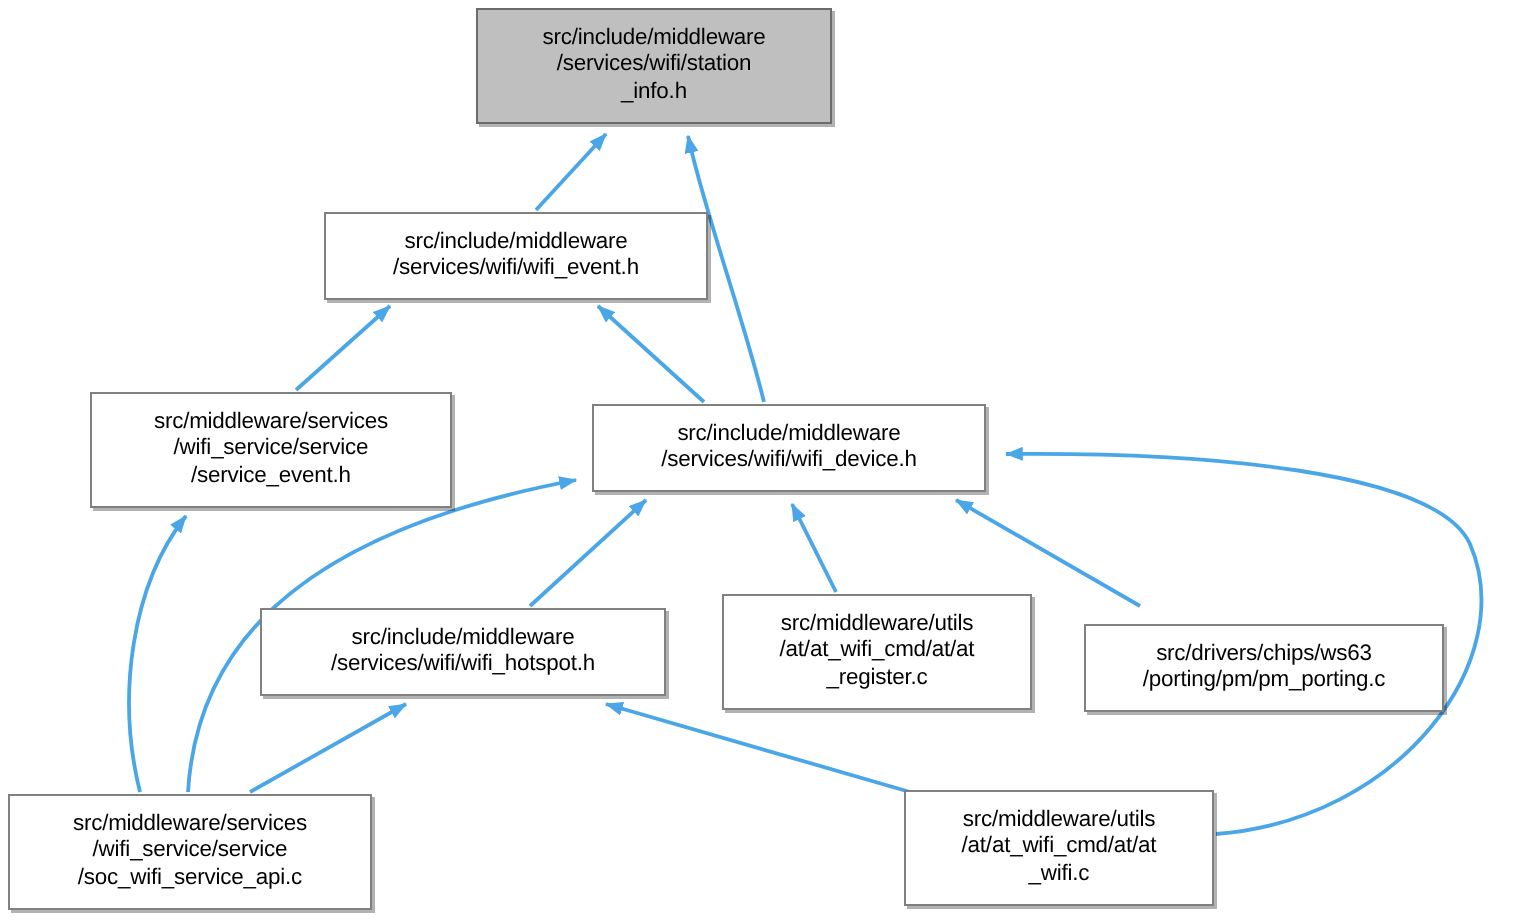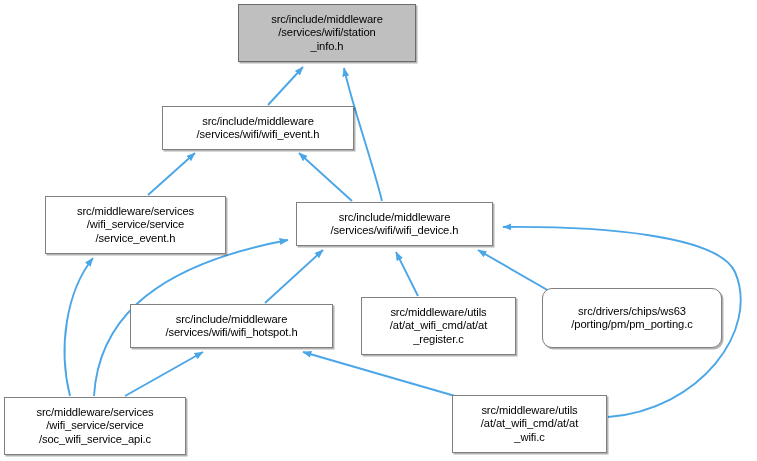--- a/index.html
+++ b/index.html
@@ -115,21 +115,21 @@
     <span class="node-label">src/include/middleware
 /services/wifi/wifi_hotspot.h</span>
   </div>
 
   <div class="graph-node" style="left:361px; top:297px; width:155px; height:58px;">
     <span class="node-label">src/middleware/utils
 /at/at_wifi_cmd/at/at
 _register.c</span>
   </div>
 
-  <div class="graph-node" style="left:542px; top:288px; width:180px; height:60px;border-radius:10px;">
+  <div class="graph-node" style="left:542px; top:312px; width:180px; height:44px;">
     <span class="node-label">src/drivers/chips/ws63
 /porting/pm/pm_porting.c</span>
   </div>
 
   <div class="graph-node" style="left:4px; top:397px; width:182px; height:58px;">
     <span class="node-label">src/middleware/services
 /wifi_service/service
 /soc_wifi_service_api.c</span>
   </div>
 

